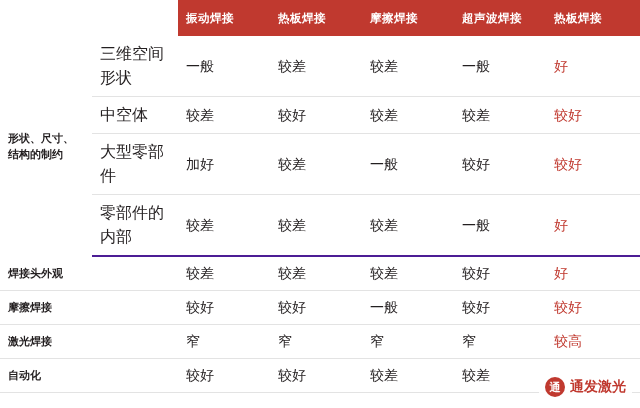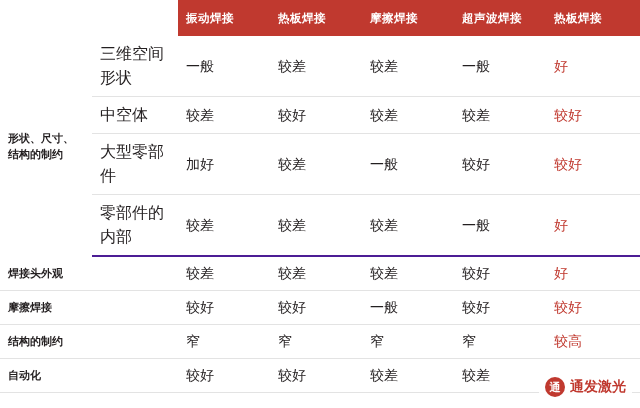--- a/index.html
+++ b/index.html
@@ -185,21 +185,21 @@
       <td class="rowhead">摩擦焊接</td>
       <td class="sub"></td>
       <td class="val">较好</td>
       <td class="val">较好</td>
       <td class="val">一般</td>
       <td class="val">较好</td>
       <td class="val laser">较好</td>
     </tr>
 
     <tr>
-      <td class="rowhead">结构的制约</td>
+      <td class="rowhead">激光焊接</td>
       <td class="sub"></td>
       <td class="val">窄</td>
       <td class="val">窄</td>
       <td class="val">窄</td>
       <td class="val">窄</td>
       <td class="val laser">较高</td>
     </tr>
 
     <tr>
       <td class="rowhead">自动化</td>

